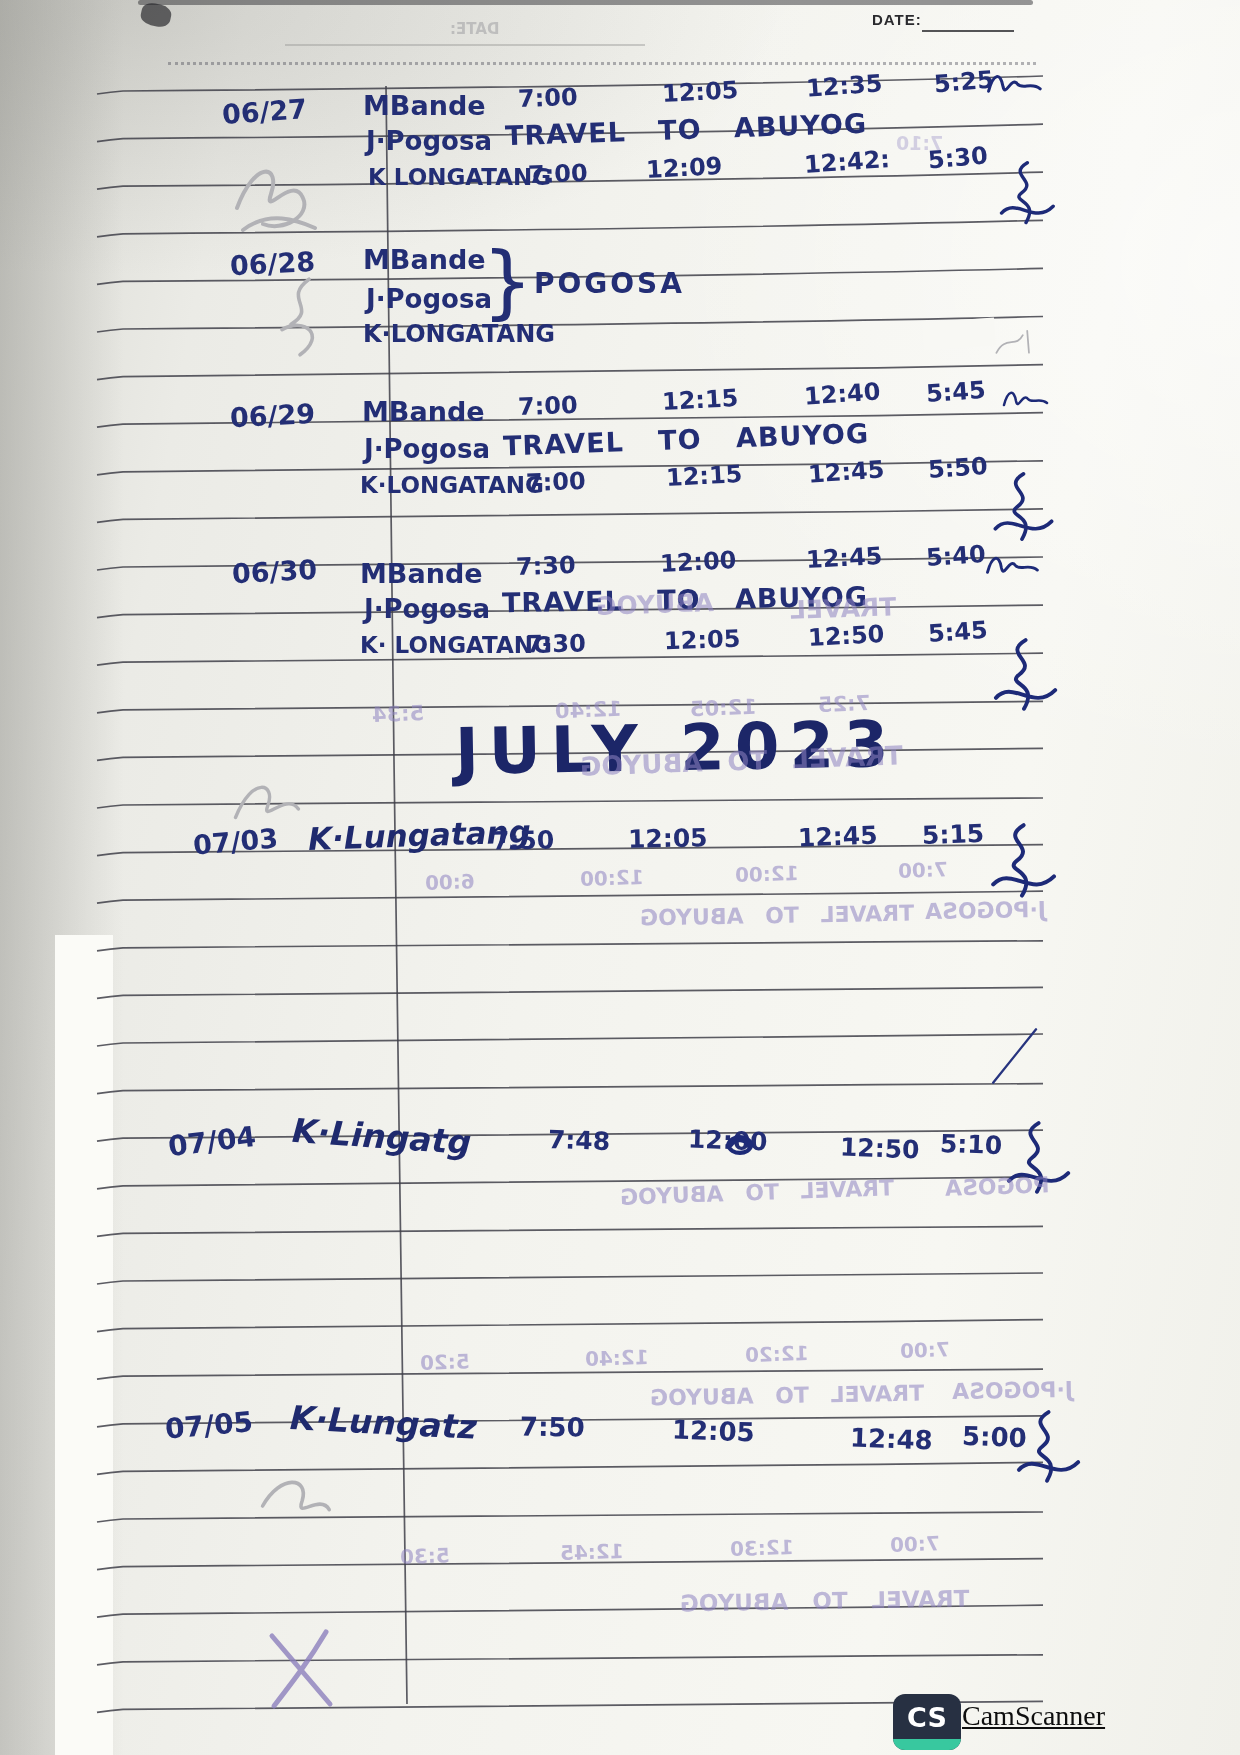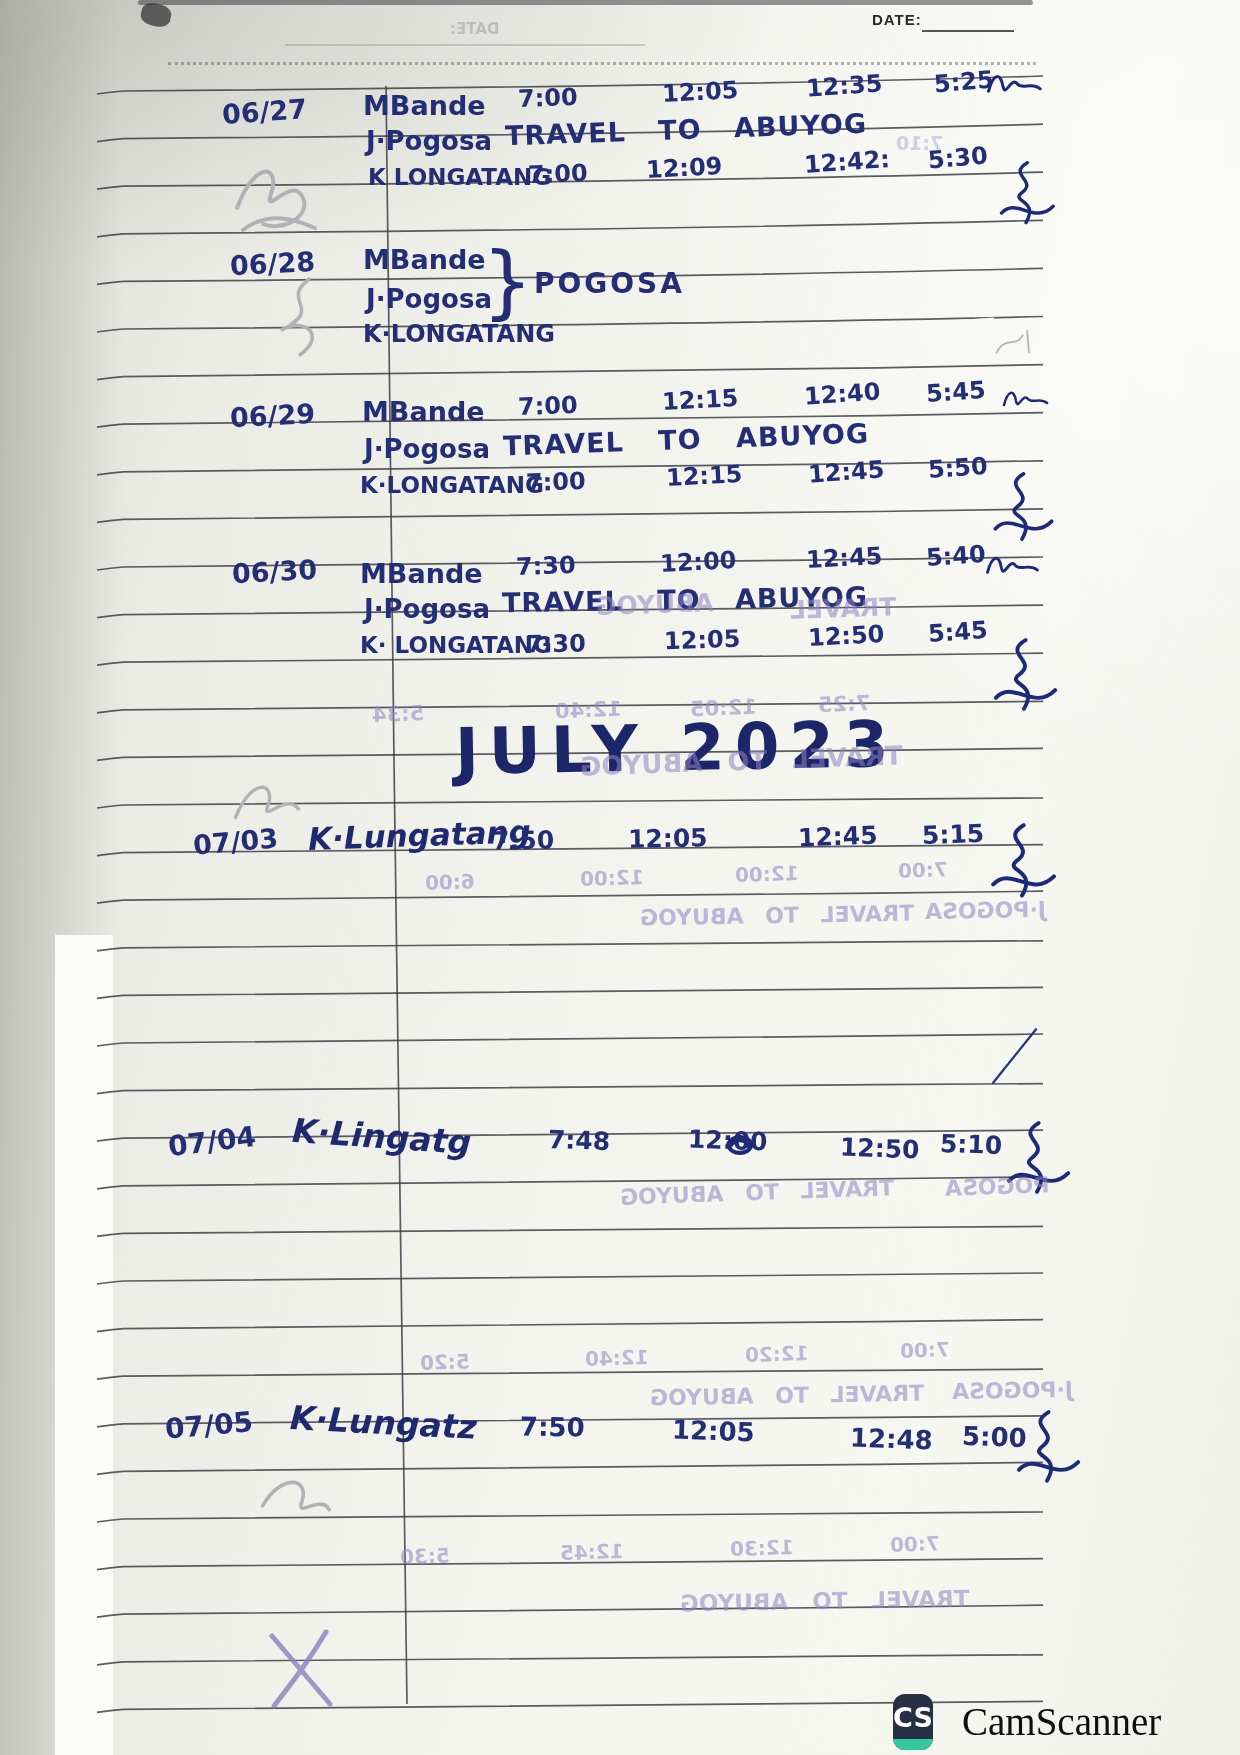--- a/index.html
+++ b/index.html
@@ -18,24 +18,24 @@
   svg.mark path{fill:none;stroke-linecap:round;stroke-linejoin:round;}
   .ink path{stroke:#1d2a78;stroke-width:5;}
   .ink-thin path{stroke:#27347f;stroke-width:4;}
   .pencil path{stroke:#b2b2b6;stroke-width:4;}
   .purple path{stroke:#8c80bd;stroke-width:5;opacity:.8;}
   #rules{position:absolute;left:0;top:0;}
   #rules path{fill:none;stroke:#3f3f49;stroke-width:1.7;opacity:.85;}
   .dotted{position:absolute;left:168px;top:62px;width:868px;border-top:3px dotted rgba(70,70,82,.4);}
   .date-underline{position:absolute;background:#2a2a2e;height:2px;}
   .whiteout{position:absolute;background:#f8f8f4;}
-  .cs-badge{position:absolute;width:40px;height:56px;border-radius:12px;background:#273042;overflow:hidden;}
+  .cs-badge{position:absolute;width:68px;height:56px;border-radius:12px;background:#273042;overflow:hidden;}
   .cs-badge .cs-txt{position:absolute;top:8px;left:0;width:100%;text-align:center;color:#fff;font-weight:bold;font-size:27px;font-family:"DejaVu Sans",sans-serif;}
   .cs-badge .cs-teal{position:absolute;bottom:0;left:0;width:100%;height:11px;background:#38c89f;}
-  .brand{font-family:"Liberation Serif","DejaVu Serif",serif;color:#0e0e0e;font-size:39px;}
+  .brand{font-family:"Liberation Serif","DejaVu Serif",serif;color:#0e0e0e;font-size:28px;text-decoration:underline;}
   .sliver{position:absolute;left:138px;top:0;width:895px;height:5px;background:#2f2f34;opacity:.5;border-radius:3px;}
   .blot{position:absolute;left:141px;top:4px;width:30px;height:22px;background:#1f1f24;opacity:.65;border-radius:40%;transform:rotate(12deg);}
   .left-strip{position:absolute;left:55px;top:935px;width:58px;height:820px;background:#fbfbf7;}
   .faint-rule{position:absolute;left:285px;top:44px;width:360px;height:2px;background:#9a9a96;opacity:.45;}
 </style>
 </head>
 <body>
 
 <div class="page">
 

